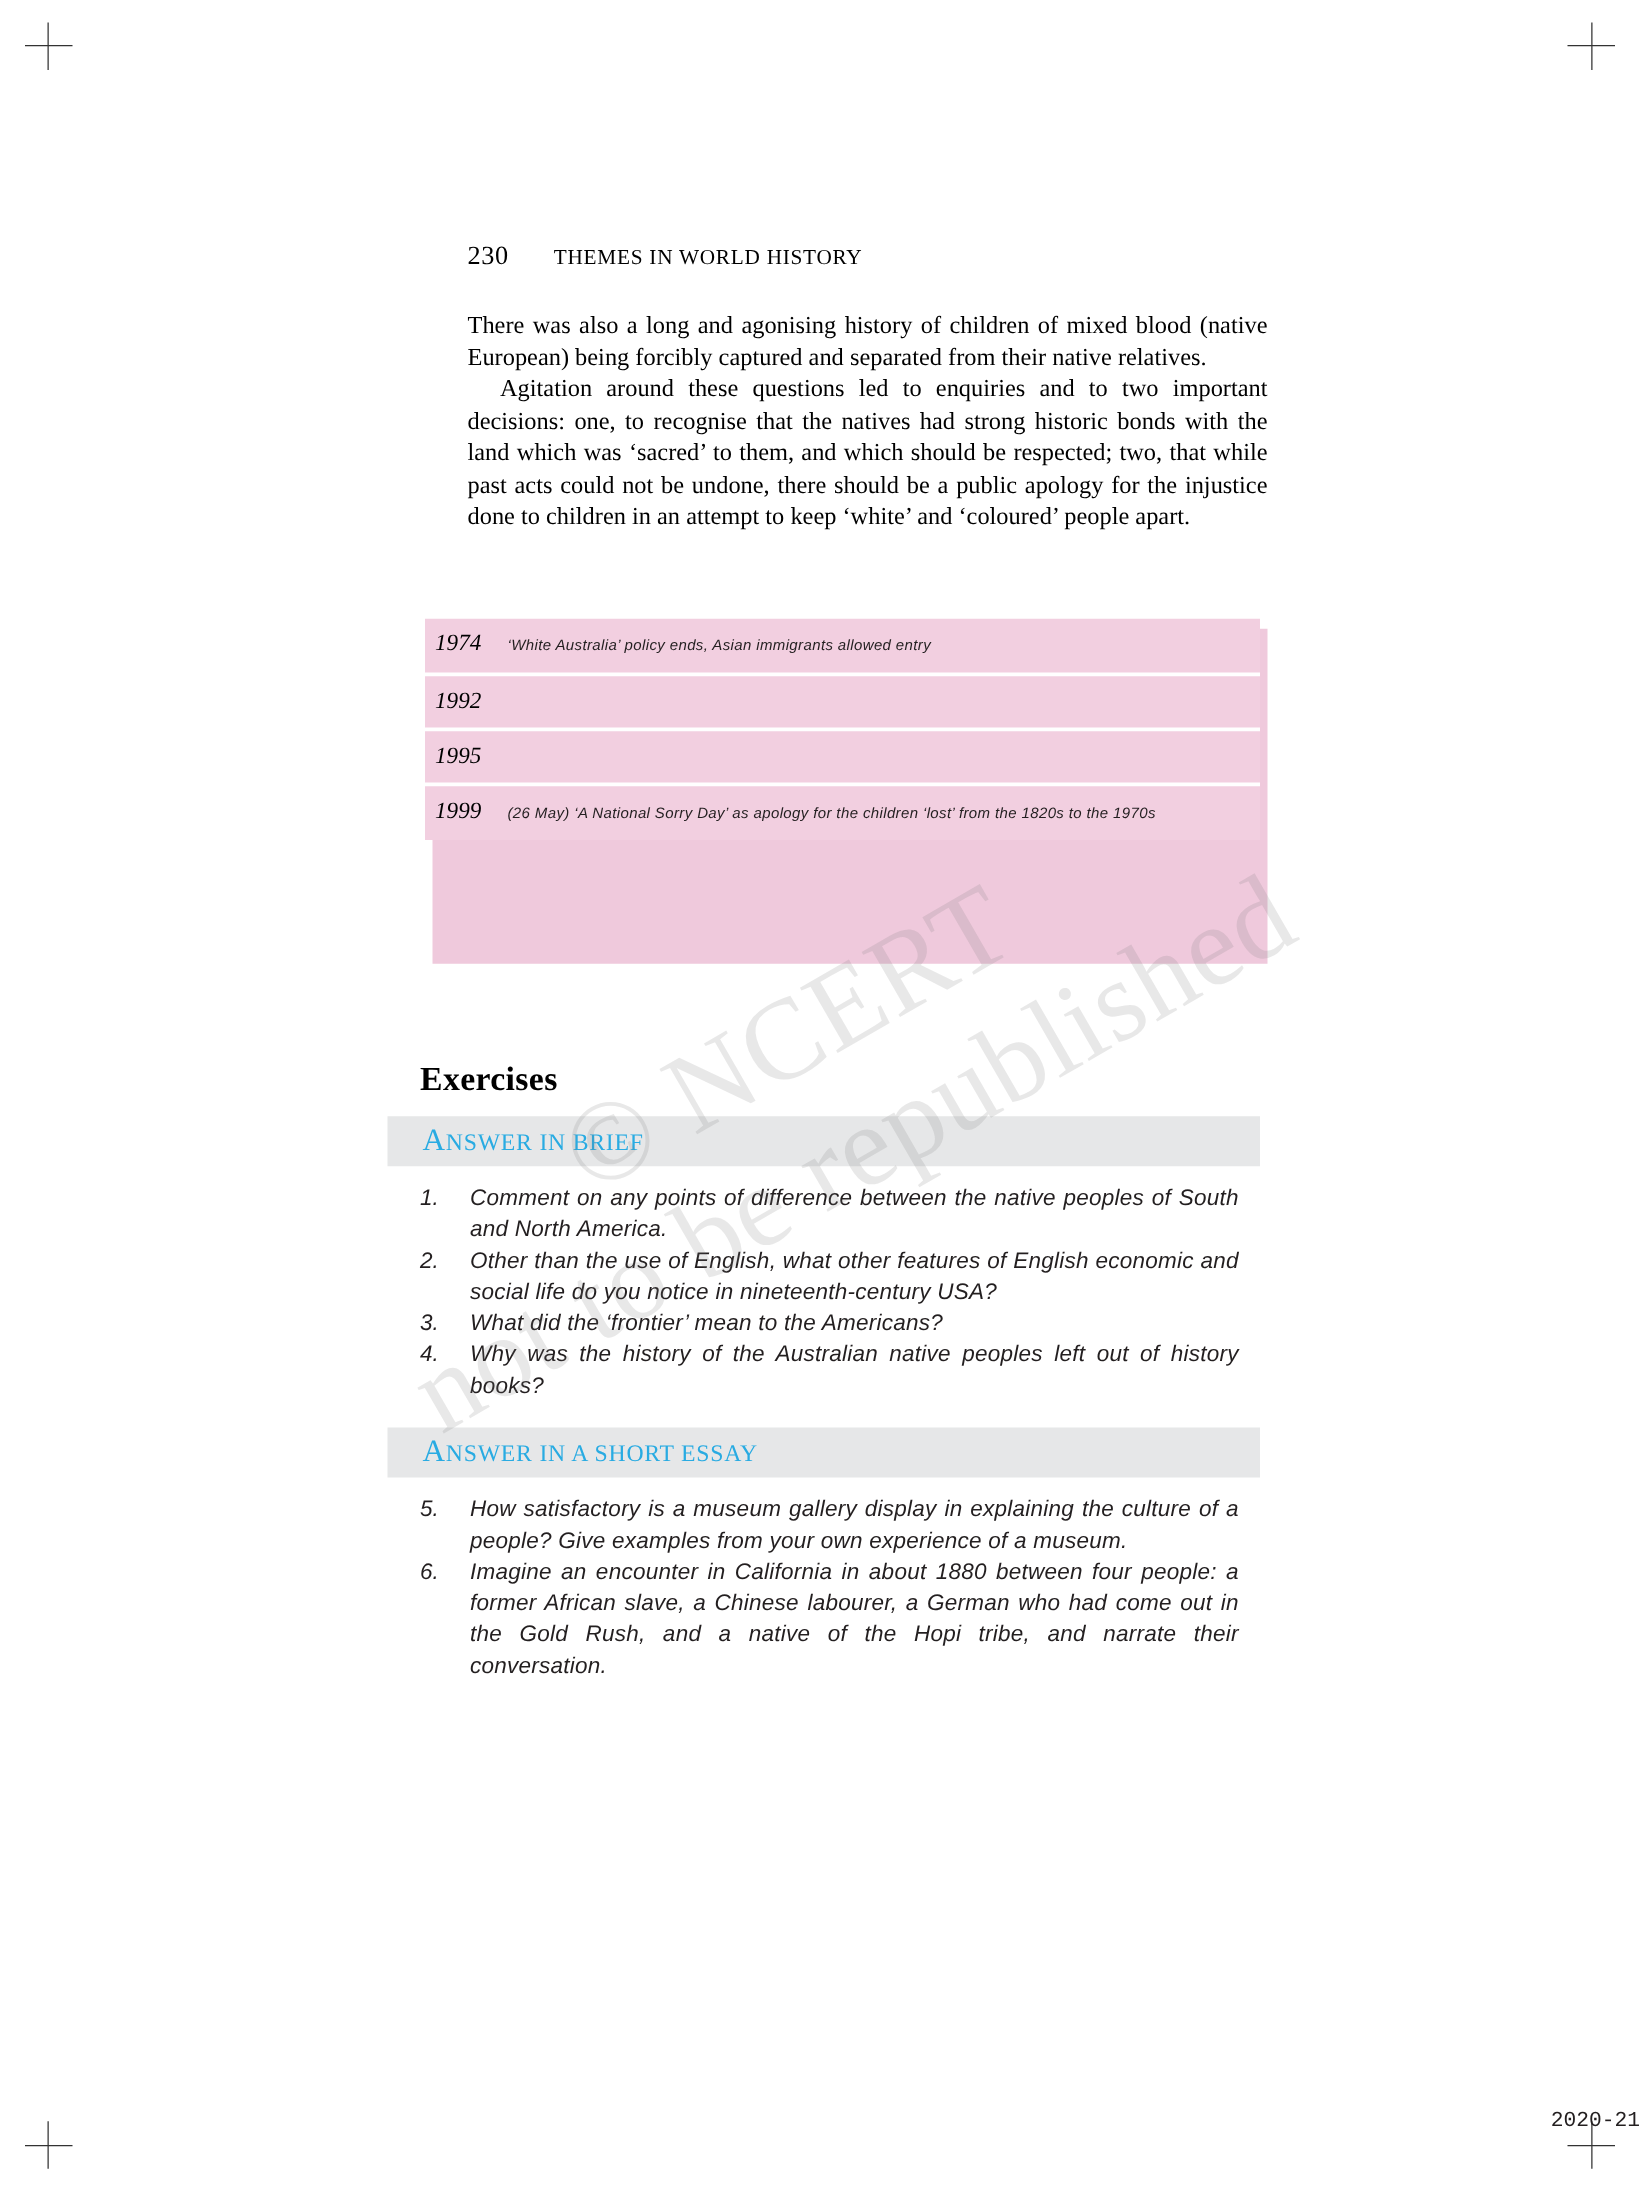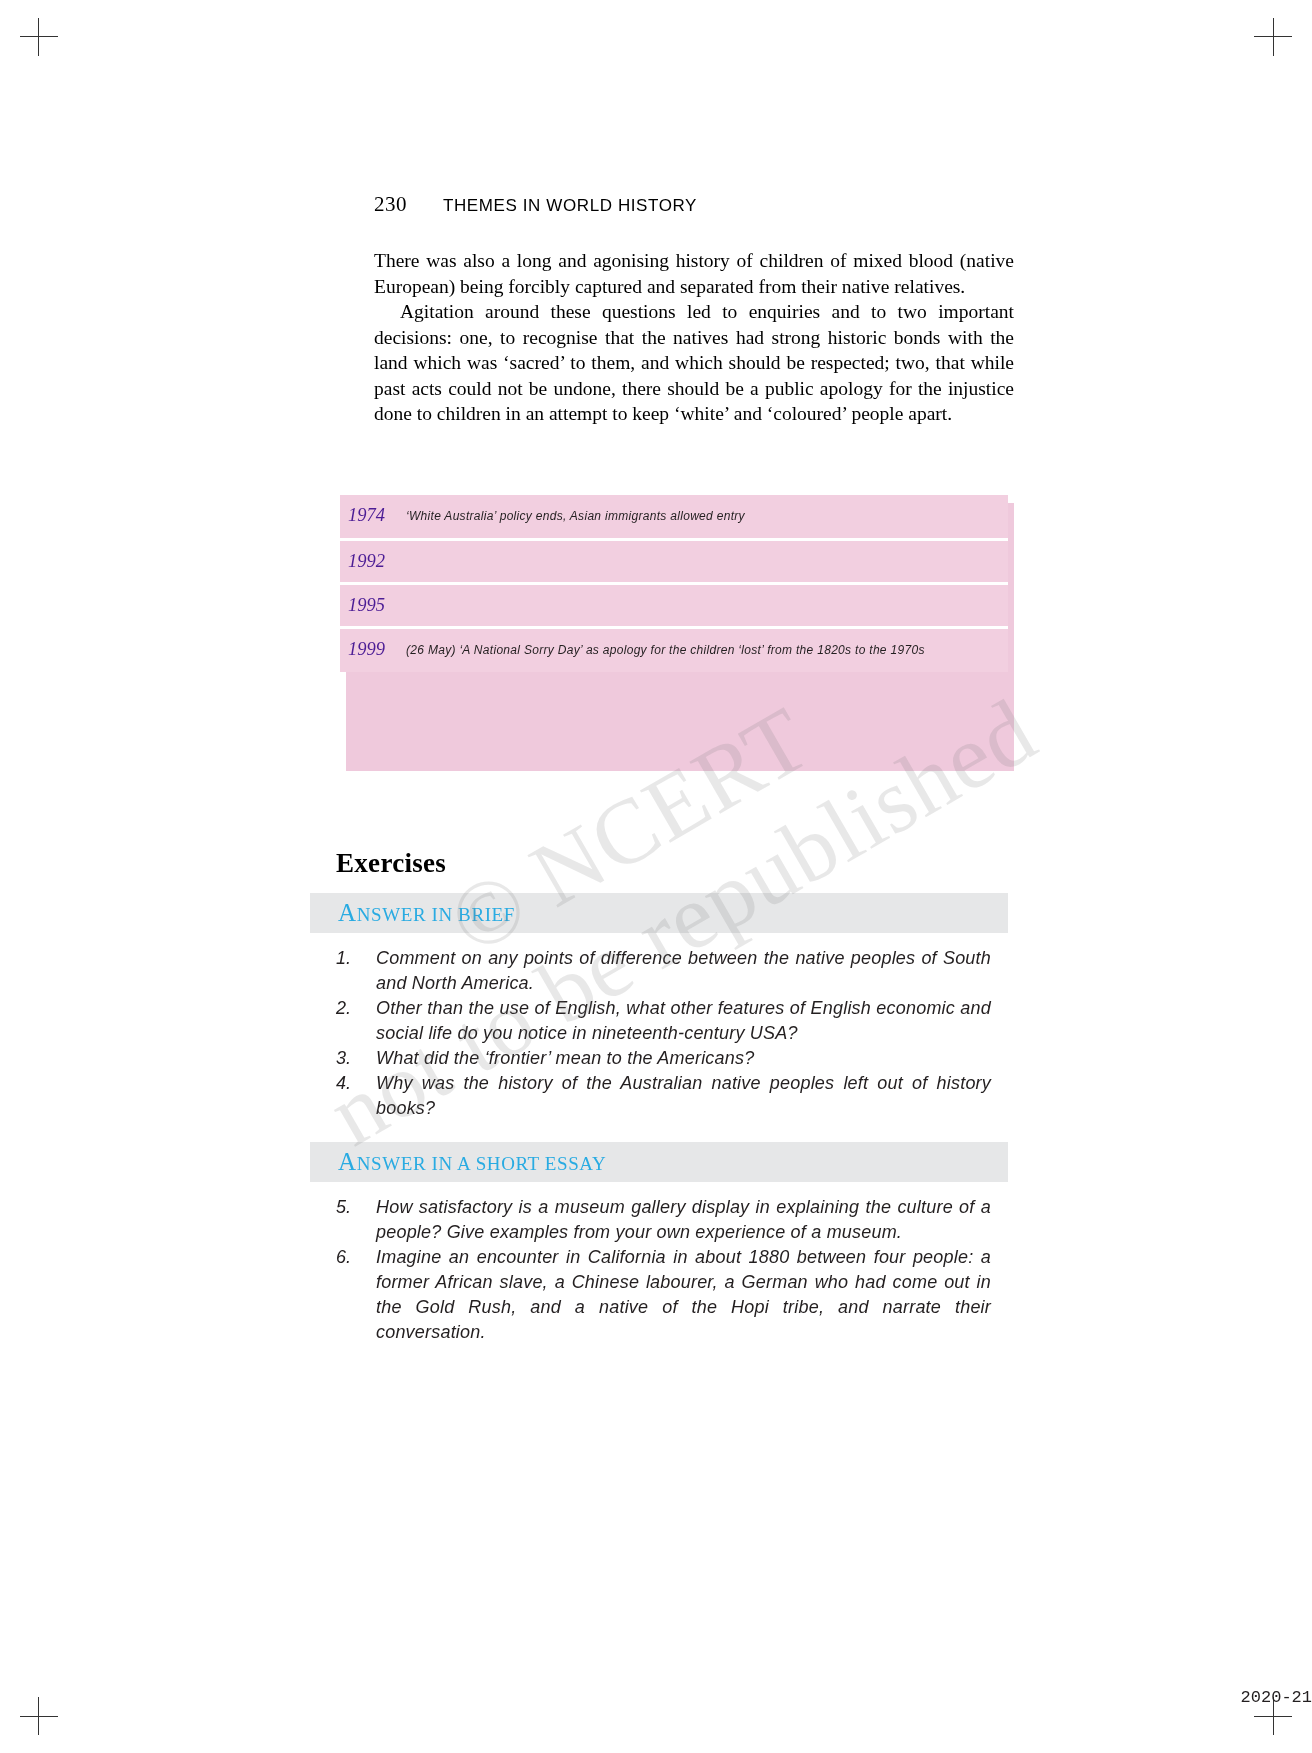--- a/index.html
+++ b/index.html
@@ -72,21 +72,21 @@
     align-items: baseline;
     gap: 36px;
     z-index: 2;
   }
   .folio {
     font-family: "Liberation Serif", serif;
     font-size: 21px;
     letter-spacing: 0.5px;
   }
   .book-title {
-    font-family: Liberation Sans, sans-serif;
+    font-family: Liberation Serif, serif;
     font-size: 17px;
     letter-spacing: 0.6px;
   }
 
   .body-text {
     position: absolute;
     left: 374px;
     top: 248px;
     width: 640px;
     font-size: 19.5px;
@@ -132,21 +132,21 @@
     border-bottom: 3px solid #ffffff;
   }
   .tl-row:last-child {
     border-bottom: none;
   }
   .tl-year {
     flex: 0 0 58px;
     font-family: "Liberation Serif", serif;
     font-style: italic;
     font-size: 18.5px;
-    color: #4c1d95;
+    color: #000000;
     padding-left: 0;
   }
   .tl-text {
     flex: 1 1 auto;
     font-family: "Liberation Sans", sans-serif;
     font-style: italic;
     font-size: 12px;
     line-height: 23px;
     color: #231f20;
     text-align: justify;

